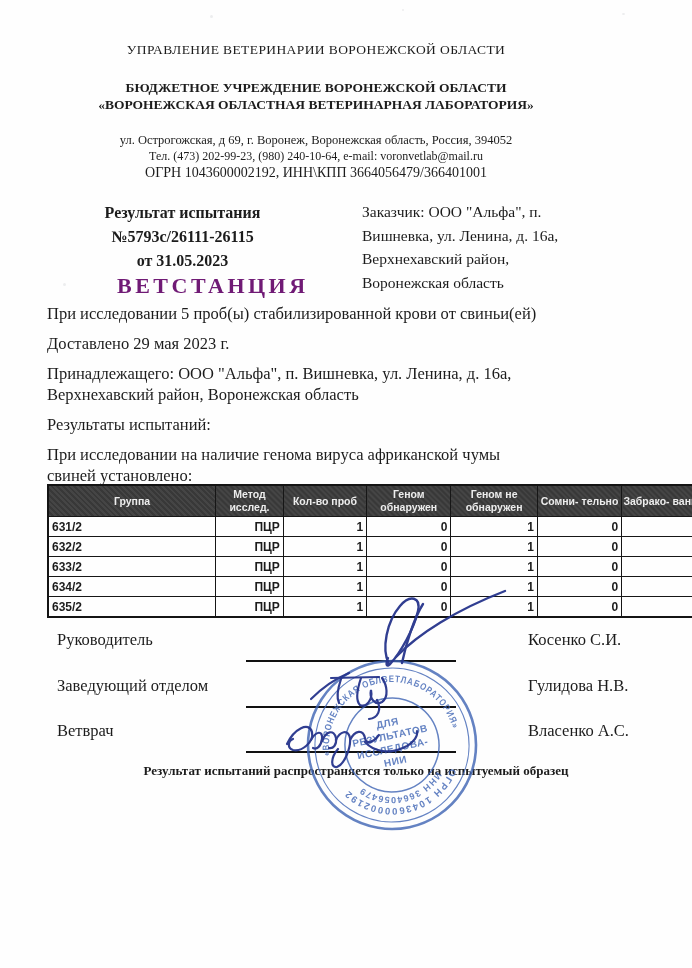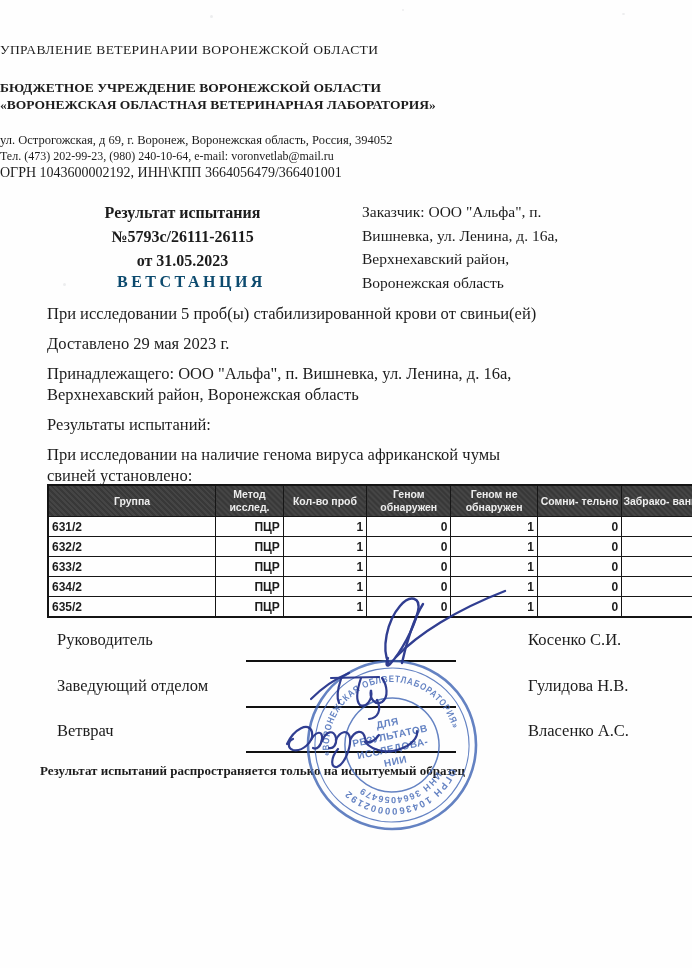--- a/index.html
+++ b/index.html
@@ -1,29 +1,29 @@
 <!DOCTYPE html>
 <html><head>
 <meta charset="utf-8">
 <style>
   html,body{margin:0;padding:0;background:#ffffff;}
   .page{position:relative;width:692px;height:968px;background:#fefefe;
         font-family:"Liberation Serif","DejaVu Serif",serif;color:#1c1c1c;overflow:hidden;}
   .abs{position:absolute;}
-  .center{left:0;width:632px;text-align:left;}
+  .center{left:0;width:632px;text-align:center;}
   .org-line1{top:42px;font-size:13.5px;letter-spacing:.4px;}
   .org-line2{top:80px;font-size:13.5px;font-weight:bold;}
   .org-line3{top:97px;font-size:13.5px;font-weight:bold;}
   .org-address{top:133px;font-size:12.5px;}
   .org-contacts{top:149px;font-size:12px;}
   .org-reg{top:165px;font-size:14px;}
   .result-block{left:60px;top:201px;width:245px;text-align:center;
                 font-weight:bold;font-size:16px;line-height:24px;}
-  .vetstation{left:117px;top:273px;font-size:16px;font-weight:bold;
-              letter-spacing:3.5px;color:#0c4a6e;}
+  .vetstation{left:117px;top:273px;font-size:22px;font-weight:bold;
+              letter-spacing:3.5px;color:#701a75;}
   .customer{left:362px;top:200px;width:290px;font-size:15.5px;line-height:23.5px;}
   .bodytext{left:47px;top:303px;width:615px;font-size:16.5px;line-height:21px;}
   .bodytext .para{margin-bottom:9px;}
   .bodytext .tight{margin-bottom:0;}
   .results-table{position:absolute;left:47px;top:484px;width:660px;border-collapse:collapse;
                  font-family:"Liberation Sans","DejaVu Sans",sans-serif;border:2px solid #141414;}
   .results-table th{background:#3b3b3b;color:#ededed;font-size:10.5px;font-weight:bold;
      border:1px solid #161616;padding:2px 1px;line-height:1.25;vertical-align:middle;
      background-image:repeating-linear-gradient(45deg,rgba(255,255,255,.05) 0 2px,rgba(0,0,0,.05) 2px 4px);}
   .results-table td{border:1px solid #161616;font-size:12px;font-weight:bold;

